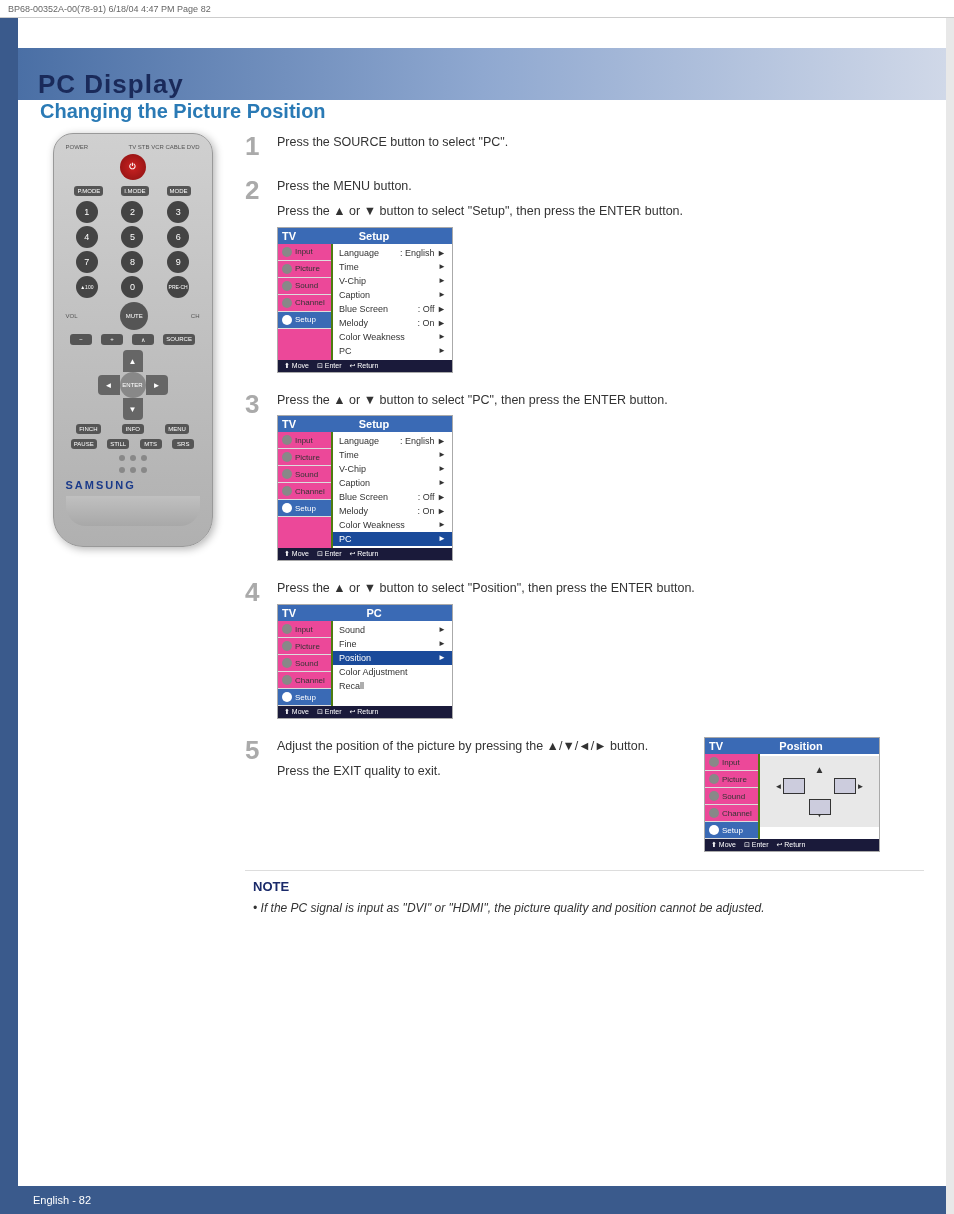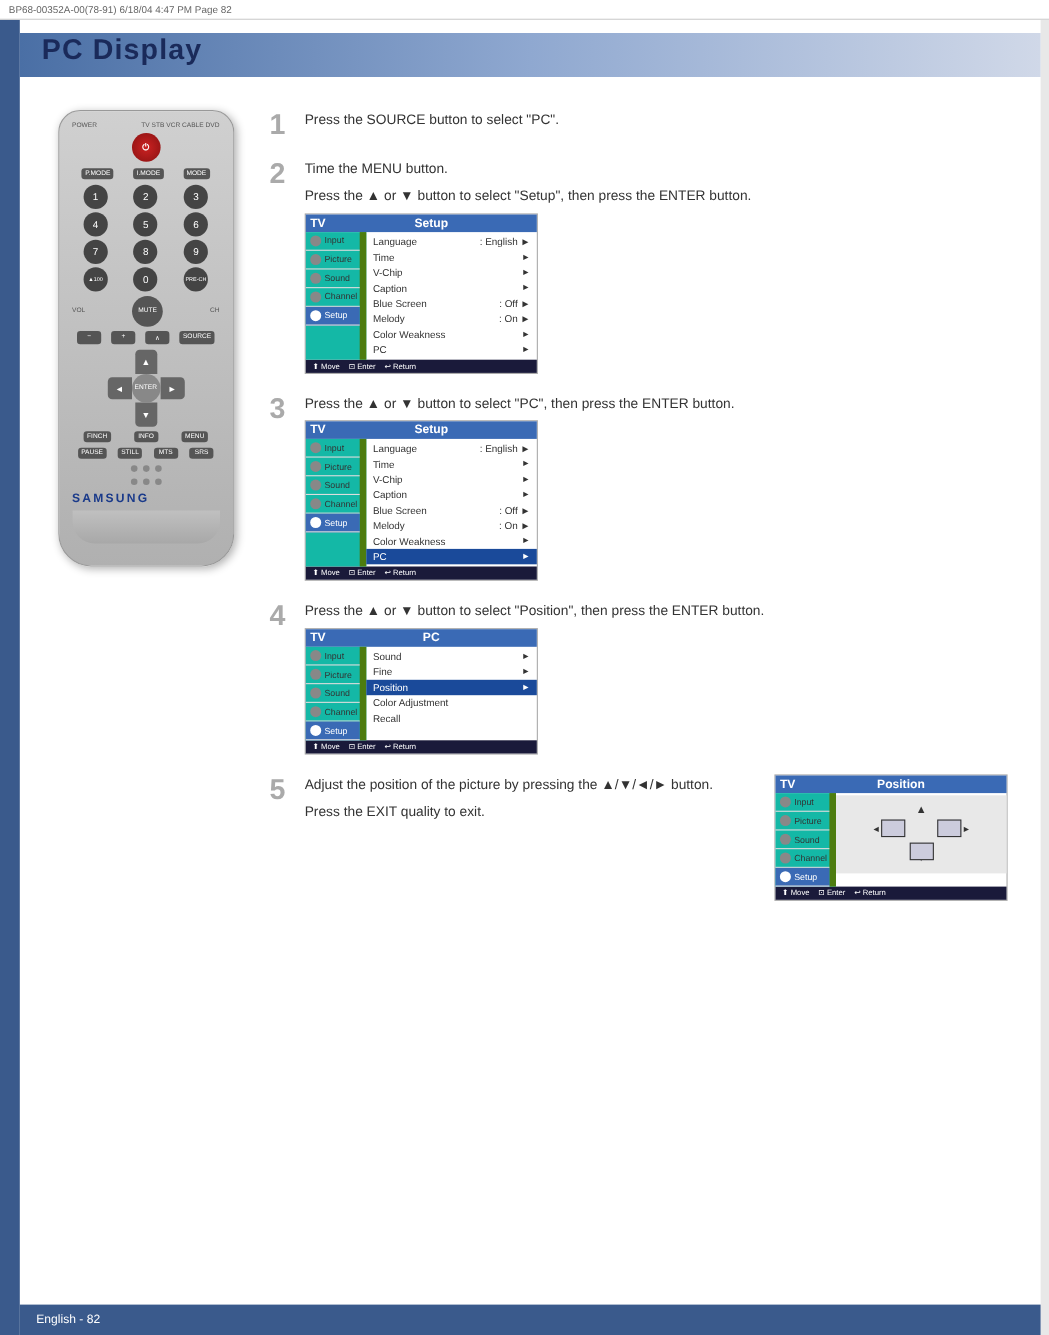--- a/index.html
+++ b/index.html
@@ -41,27 +41,27 @@
       position: absolute;
       top: 0; right: 0;
       width: 8px;
       height: 100%;
       background: #e8e8e8;
     }
 
     
     .title-banner {
       position: absolute;
-      top: 30px;
+      top: 48px;
       left: 18px;
       right: 8px;
-      height: 40px;
+      height: 52px;
       background: linear-gradient(to right, #4a6fa5, #8fa8d0, #d0d8e8);
       display: flex;
-      align-items: flex-start;
+      align-items: flex-end;
       padding-left: 20px;
     }
     .title-banner h1 {
       font-size: 26px;
       font-weight: bold;
       color: #1a2a5a;
       letter-spacing: 1px;
     }
 
     
@@ -278,41 +278,41 @@
     .step-text {
       font-size: 12.5px;
       color: #333;
       line-height: 1.5;
       margin-bottom: 6px;
     }
 
     
     .tv-menu {
       border: 1px solid #aaa;
-      width: 212px;
+      width: 176px;
       font-size: 10px;
     }
 
     .tv-menu-header {
       background: #3a6ab5;
       color: white;
       text-align: center;
       padding: 2px 0;
       font-size: 11px;
       font-weight: bold;
     }
 
     .tv-menu-body {
       display: flex;
     }
 
     .tv-sidebar {
       width: 55px;
-      background: #14b8a6;
-      border-right: 6px solid #4d7c0f;
+      background: #ec4899;
+      border-right: 2px solid #4d7c0f;
     }
 
     .tv-sidebar-item {
       padding: 3px 4px;
       font-size: 8px;
       color: #333;
       border-bottom: 1px solid #ddd;
       display: flex;
       align-items: center;
       gap: 3px;
@@ -442,20 +442,21 @@
 <div class="header-bar">
   <span class="header-text">BP68-00352A-00(78-91)   6/18/04   4:47 PM   Page 82</span>
 </div>
 
 <div class="title-banner">
   <h1>PC Display</h1>
 </div>
 
 <div class="content">
 
+  <div class="section-title">Changing the Picture Position</div>
 
   <div class="main-layout">
 
     <div class="remote-container">
       <div class="remote">
         <div class="remote-top-label">
           <span>POWER</span>
           <span>TV STB VCR CABLE DVD</span>
         </div>
         <div class="power-btn">⏻</div>
@@ -536,21 +537,21 @@
       <div class="step">
         <div class="step-number">1</div>
         <div class="step-content">
           <div class="step-text">Press the SOURCE button to select "PC".</div>
         </div>
       </div>
 
       <div class="step">
         <div class="step-number">2</div>
         <div class="step-content">
-          <div class="step-text">Time the MENU button.</div>
+          <div class="step-text">Press the MENU button.</div>
           <div class="step-text">Press the ▲ or ▼ button to select "Setup", then press the ENTER button.</div>
 
           <div class="tv-menu">
             <div class="tv-menu-header">
               <span style="float:left;padding-left:4px;">TV</span>
               <span>Setup</span>
             </div>
             <div class="tv-menu-body">
               <div class="tv-sidebar">
                 <div class="tv-sidebar-item"><div class="tv-sidebar-icon"></div>Input</div>
@@ -764,20 +765,26 @@
                   <span>⬆ Move</span>
                   <span>⊡ Enter</span>
                   <span>↩ Return</span>
                 </div>
               </div>
             </div>
           </div>
         </div>
       </div>
 
+      <div class="note-section">
+        <div class="note-title">NOTE</div>
+        <div class="note-text">
+          • <span>If the PC signal is input as "DVI" or "HDMI", the picture quality and position cannot be adjusted.</span>
+        </div>
+      </div>
 
     </div>
   </div>
 </div>
 
 <div class="footer">
   <span class="footer-text">English - 82</span>
 </div>
 
 </body></html>

